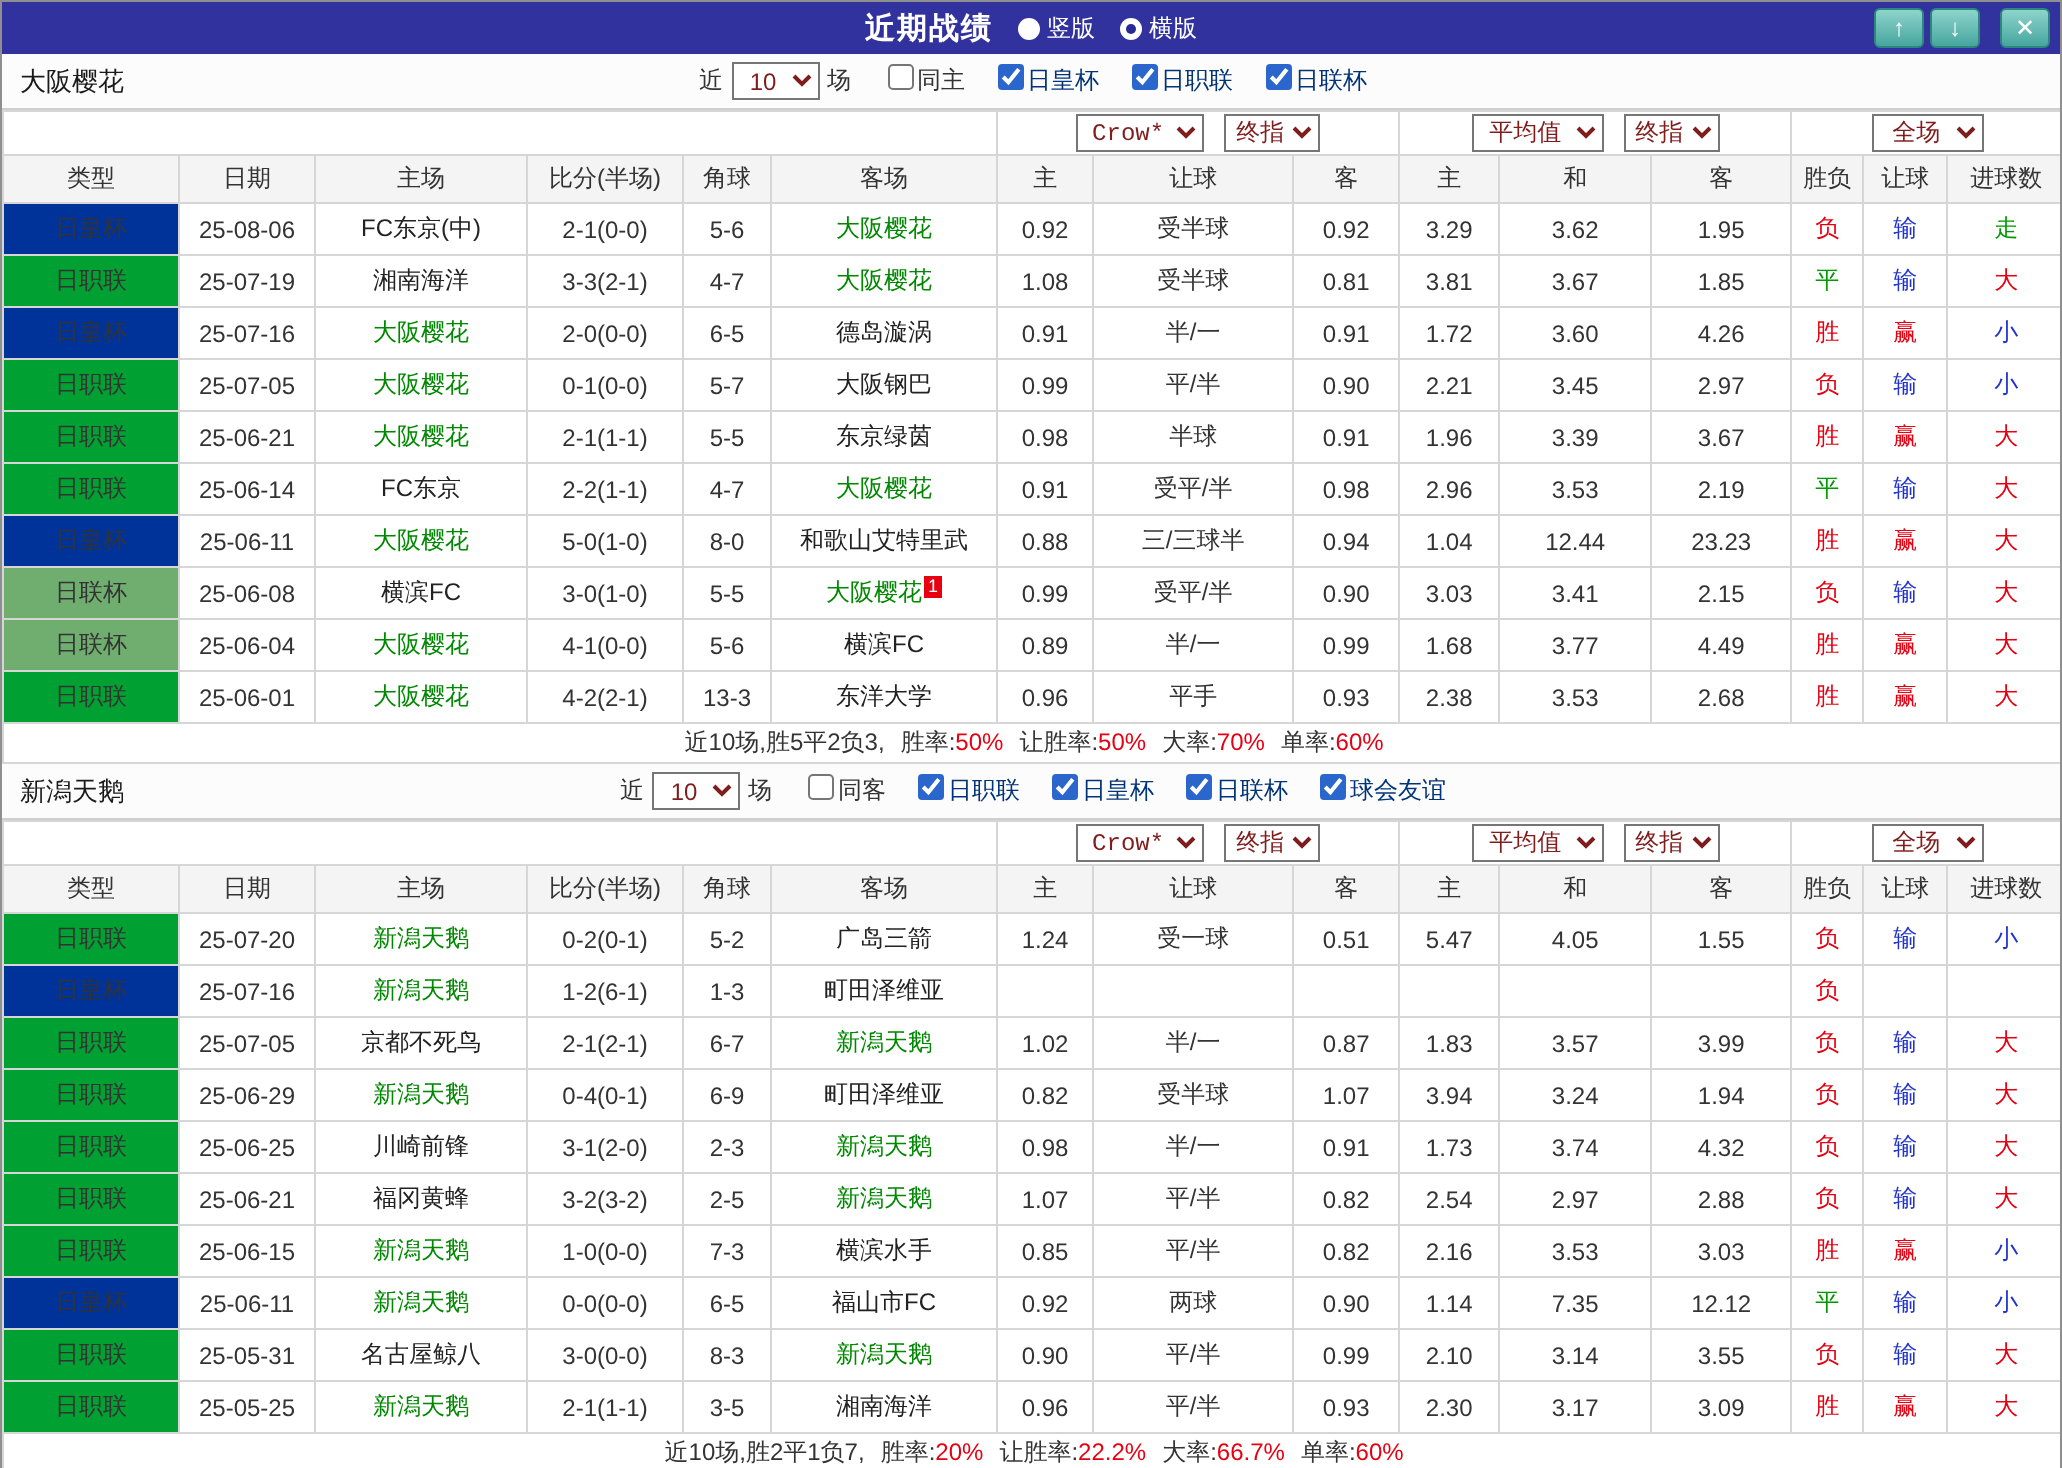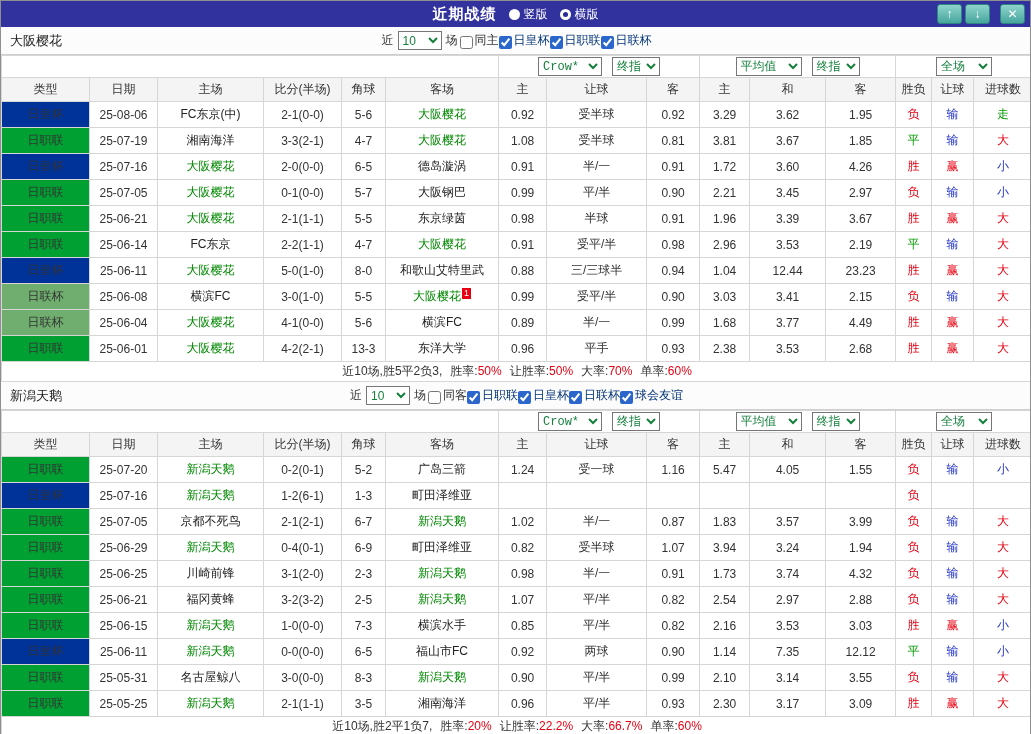--- a/index.html
+++ b/index.html
@@ -51,25 +51,26 @@
   .section-header {
     height: 28px; background: #fcfcfc;
     border-bottom: 1px solid #cfcfcf;
     position: relative; display: flex; align-items: center;
   }
   .team-name { position: absolute; left: 9px; font-size: 13px; color: #1a1a1a; }
   .filters { margin: 0 auto; display: flex; align-items: center; font-size: 12px; color: #333; }
   .filters > span { margin: 0 2px; }
   select {
     font-size: 12px; height: 19px; border: 1px solid #767676;
-    background: #fff; color: #15803d;
+    background: #fff; color: #7f1d1d;
     font-family: "Liberation Sans", "DejaVu Sans", sans-serif;
+    text-align: center;
   }
   .games-select { width: 44px; margin: 0 2px; }
-  .chk { display: inline-flex; align-items: flex-end; margin-left: 0; cursor: pointer; }
+  .chk { display: inline-flex; align-items: flex-start; margin-left: 16px; cursor: pointer; }
   .chk input { margin: 0 2px 0 0; width: 13px; height: 13px; accent-color: #2a66cc; }
   .same-label { color: #333; }
   .league-label { color: #003377; }
   
   table.stats { width: 100%; border-collapse: collapse; table-layout: fixed; }
   .stats td, .stats th {
     border: 1px solid #d6d6d6; text-align: center;
     font-size: 12px; color: #333; padding: 0;
     overflow: hidden; white-space: nowrap;
   }
@@ -439,21 +440,21 @@
           <tbody>
             <tr>
               <td class="type-cell" style="background: rgb(0, 160, 50);">日职联</td>
               <td>25-07-20</td>
               <td><span class="team focus">新潟天鹅</span></td>
               <td class="score-cell">0-2(0-1)</td>
               <td>5-2</td>
               <td><span class="team">广岛三箭</span></td>
               <td>1.24</td>
               <td>受一球</td>
-              <td>1.16</td>
+              <td>0.51</td>
               <td>5.47</td>
               <td>4.05</td>
               <td>1.55</td>
               <td style="color: rgb(230, 0, 18);">负</td>
               <td style="color: rgb(34, 51, 204);">输</td>
               <td style="color: rgb(34, 51, 204);">小</td>
             </tr>
             <tr>
               <td class="type-cell" style="background: rgb(0, 51, 153);">日皇杯</td>
               <td>25-07-16</td>

